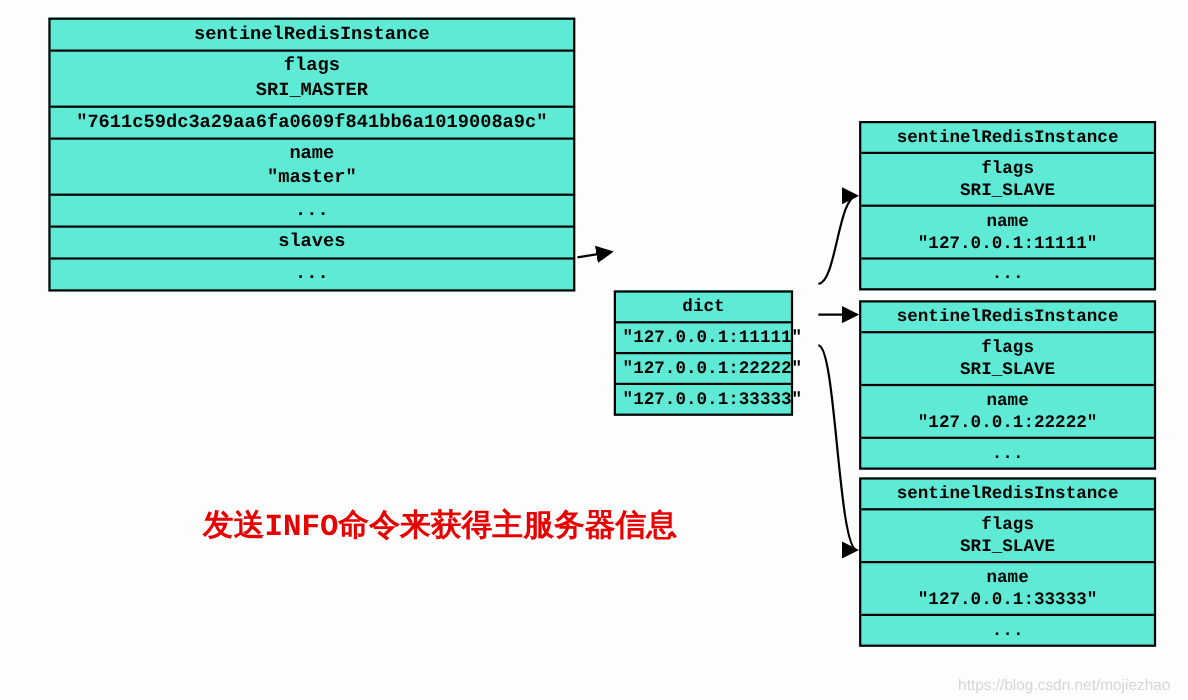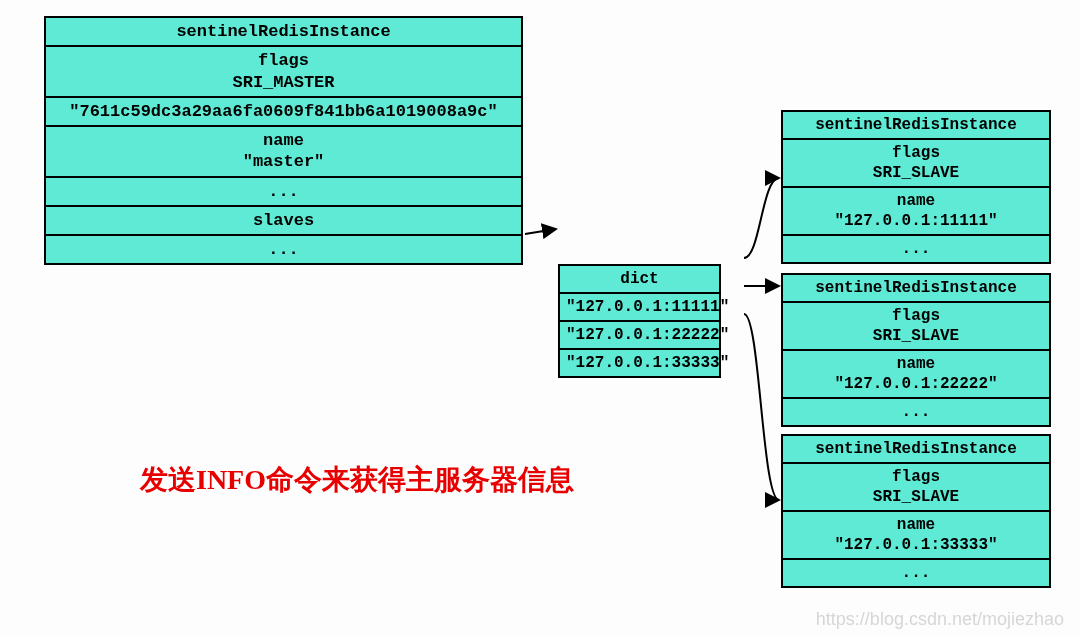--- a/index.html
+++ b/index.html
@@ -25,33 +25,33 @@
     font-weight: bold;
     line-height: 1.25;
     white-space: nowrap;
   }
   .cell:last-child { border-bottom: none; }
   .cell.sm { font-size: 16px; }
   .caption-line { display:block; }
   .caption {
     position: absolute;
     color: #e80000;
-    font-family: Liberation Serif, serif;
+    font-family: Liberation Mono, monospace;
     font-weight: 700;
     font-size: 28px;
     line-height: 1.45;
-    text-align: left;
+    text-align: center;
     width: 520px;
   }
   .watermark {
     position: absolute;
     right: 16px;
     bottom: 6px;
     color: #d6d6d6;
-    font-size: 18px;
+    font-size: 14px;
     font-family: Arial, sans-serif;
   }
   svg.arrows {
     position: absolute;
     left: 0; top: 0;
     width: 1080px; height: 636px;
     pointer-events: none;
   }
 </style>
 </head>

